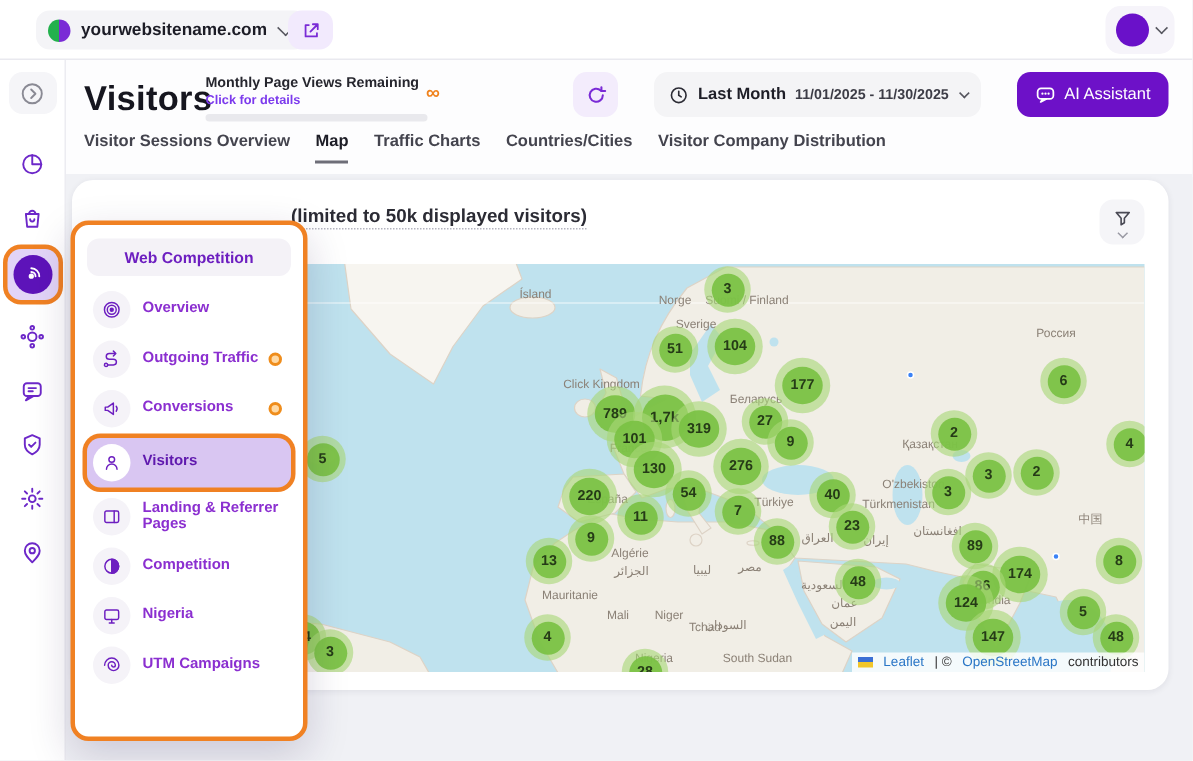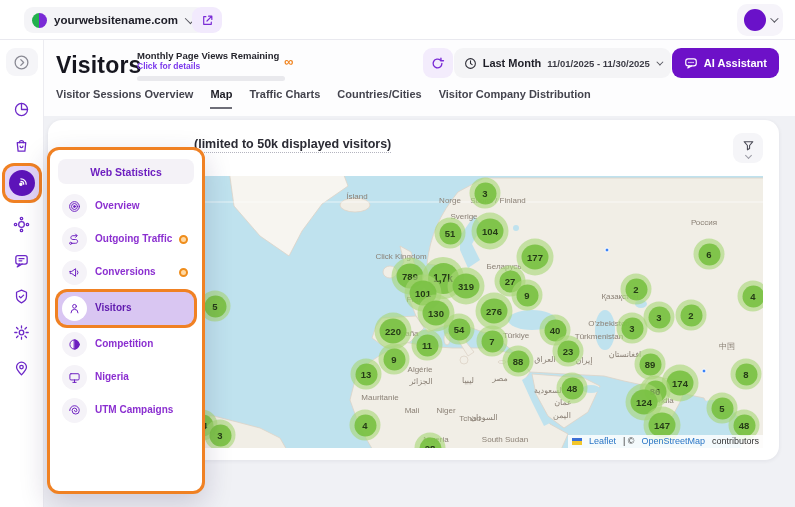--- a/index.html
+++ b/index.html
@@ -25,29 +25,29 @@
   .side-item.active svg { width:15px; height:15px; }
 
   
   .hdr { position:absolute; left:44px; top:40px; width:751px; height:78px; background:#fdfdfe; }
   .page-title { position:absolute; left:12px; top:12px; font-size:23px; font-weight:800; color:#16161f; letter-spacing:.2px; }
   .mpv { position:absolute; left:93px; top:10px; width:150px; }
   .mpv-label { font-size:9.5px; font-weight:700; color:#26262e; }
   .mpv-link { font-size:8.5px; font-weight:600; color:#7c3aed; cursor:pointer; }
   .mpv-track { margin-top:5px; width:148px; height:5px; background:#e9e9ed; border-radius:3px; }
   .mpv-inf { position:absolute; left:240px; top:14px; color:#f0821c; font-size:13px; font-weight:700; }
-  .hdr-right { position:absolute; right:16px; top:8px; display:flex; align-items:center; gap:1px; }
+  .hdr-right { position:absolute; right:16px; top:8px; display:flex; align-items:center; gap:24px; }
   .refresh-btn { width:30px; height:30px; background:#f3ecfc; border-radius:9px; color:#7a2bd6; display:flex; align-items:center; justify-content:center; cursor:pointer; }
   .period-pill { height:30px; background:#f4f4f6; border-radius:9px; display:flex; align-items:center; gap:6px; padding:0 10px; cursor:pointer; }
   .period-pill svg { width:13px; height:13px; color:#2c2c35; }
   .period-label { font-size:11px; font-weight:700; color:#1e1e27; }
   .date-range { font-size:9.5px; font-weight:600; color:#3c3c46; }
   .ai-btn { height:30px; background:#6d11c8; border-radius:9px; color:#fff; display:flex; align-items:center; gap:6px; padding:0 12px; cursor:pointer; }
   .ai-btn svg { width:14px; height:14px; }
-  .ai-label { font-size:11px; font-weight:700; }
+  .ai-label { font-size:11px; font-weight:400; }
 
   
   .tabs { position:absolute; left:56px; top:88px; display:flex; gap:17px; z-index:5; }
   .tab { font-size:11px; font-weight:700; color:#44444e; padding-bottom:7px; cursor:pointer; }
   .tab.active { color:#1d1d26; border-bottom:2px solid #6e6e78; }
 
   
   .content-bg { position:absolute; left:44px; top:116px; width:751px; height:391px; background:#f0f1f5; }
   .card { position:absolute; left:48px; top:120px; width:731px; height:340px; background:#fff; border-radius:14px; box-shadow:0 1px 4px rgba(30,30,60,.07); }
   .card-title { position:absolute; left:146px; top:17px; font-size:12.5px; font-weight:600; color:#2b2b34; border-bottom:1px dotted #b4b4bf; padding-bottom:1px; }
@@ -427,21 +427,21 @@
       <div class="cluster s" style="left: 682px; top: 198px;">
         <span class="in">8</span>
       </div>
       <div class="cluster s" style="left: 366px; top: 272px;">
         <span class="in">28</span>
       </div>
     </div>
 </div>
 
 <div class="menu">
-  <div class="menu-hdr">Web Statistics</div>
+  <div class="menu-hdr">Web Competition</div>
   <div id="menu-items">
       <div class="mitem">
         <span class="ic">
           <svg viewBox="0 0 24 24" fill="none" stroke="currentColor" stroke-width="1.8" stroke-linecap="round" stroke-linejoin="round">
             <circle cx="12" cy="12" r="9"></circle>
             <circle cx="12" cy="12" r="5.5"></circle>
             <circle cx="12" cy="12" r="1.8" fill="currentColor"></circle>
           </svg>
         </span>
         <span class="lbl">Overview</span>
@@ -472,20 +472,29 @@
           <svg viewBox="0 0 24 24" fill="none" stroke="currentColor" stroke-width="1.8" stroke-linecap="round" stroke-linejoin="round">
             <circle cx="12" cy="8" r="3.5"></circle>
             <path d="M5.5 20a6.5 6.5 0 0 1 13 0"></path>
           </svg>
         </span>
         <span class="lbl">Visitors</span>
       </div>
       <div class="mitem">
         <span class="ic">
           <svg viewBox="0 0 24 24" fill="none" stroke="currentColor" stroke-width="1.8" stroke-linecap="round" stroke-linejoin="round">
+            <rect x="3.5" y="5" width="17" height="14" rx="2"></rect>
+            <path d="M15 5v14"></path>
+          </svg>
+        </span>
+        <span class="lbl">Landing &amp; Referrer Pages</span>
+      </div>
+      <div class="mitem">
+        <span class="ic">
+          <svg viewBox="0 0 24 24" fill="none" stroke="currentColor" stroke-width="1.8" stroke-linecap="round" stroke-linejoin="round">
             <circle cx="12" cy="12" r="8.5"></circle>
             <path d="M12 3.5a8.5 8.5 0 0 1 0 17z" fill="currentColor"></path>
           </svg>
         </span>
         <span class="lbl">Competition</span>
       </div>
       <div class="mitem">
         <span class="ic">
           <svg viewBox="0 0 24 24" fill="none" stroke="currentColor" stroke-width="1.8" stroke-linecap="round" stroke-linejoin="round">
             <rect x="3.5" y="5" width="17" height="11.5" rx="2"></rect>

